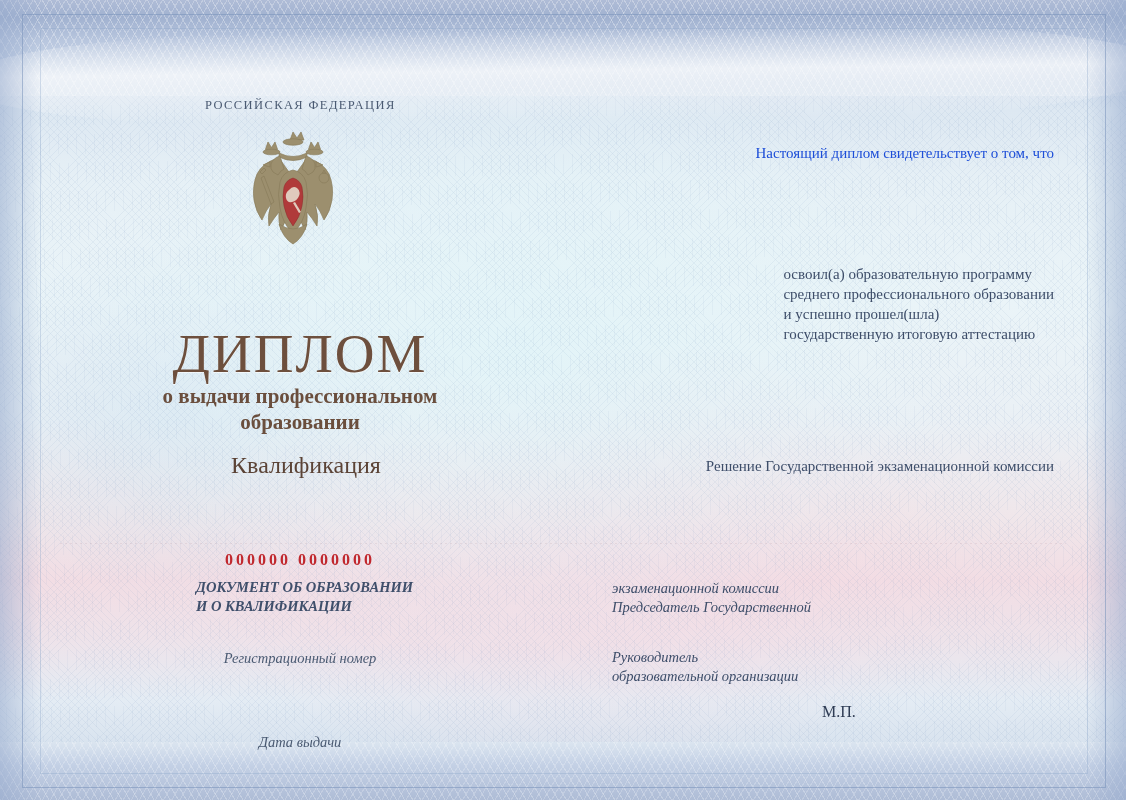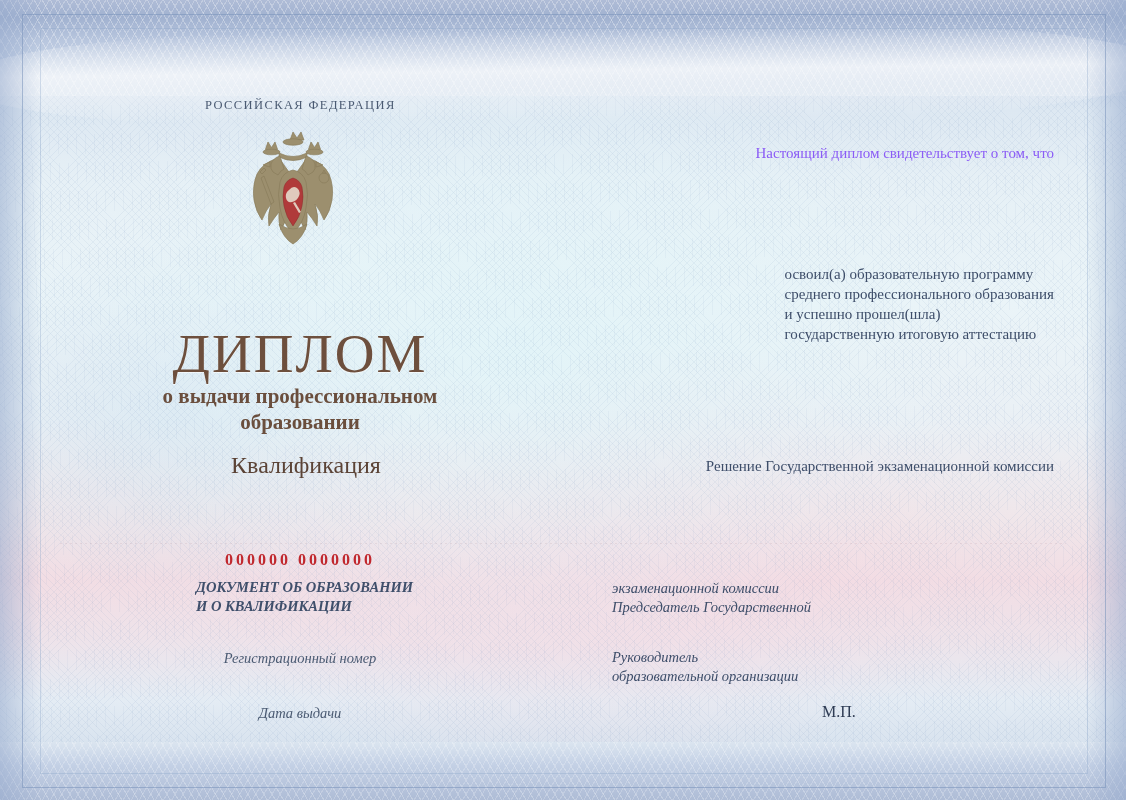--- a/index.html
+++ b/index.html
@@ -206,35 +206,35 @@
     left: 0; top: 650px;
     width: 600px;
     text-align: center;
     font-size: 14.5px;
     color: #4a5a72;
     font-style: italic;
     font-family: "Liberation Serif", serif;
   }
   .issue-date {
     position: absolute;
-    left: 0; top: 705px;
+    left: 0; top: 734px;
     width: 600px;
     text-align: center;
     font-size: 14.5px;
     color: #4a5a72;
     font-style: italic;
     font-family: "Liberation Serif", serif;
   }
 
   
   .attest-line {
     position: absolute;
     right: 72px; top: 145px;
     font-size: 15px;
-    color: #8b5cf6;
+    color: #1d4ed8;
     text-align: right;
     font-family: "Liberation Serif", serif;
     white-space: nowrap;
   }
   .program-block {
     position: absolute;
     right: 72px; top: 264px;
     font-size: 15px;
     line-height: 20px;
     color: #3d4d69;
@@ -369,21 +369,21 @@
     </div>
 
     <div class="reg-number">Регистрационный номер</div>
 
     <div class="issue-date">Дата выдачи</div>
 
     <div class="attest-line">Настоящий диплом свидетельствует о том, что</div>
 
     <div class="program-block">
       <div>освоил(а) образовательную программу</div>
-      <div>среднего профессионального образования</div>
+      <div>среднего профессионального образовании</div>
       <div>и успешно прошел(шла)</div>
       <div>государственную итоговую аттестацию</div>
     </div>
 
     <div class="commission-decision">Решение Государственной экзаменационной комиссии</div>
 
     <div class="sign-chair">
       <div>экзаменационной комиссии</div>
       <div>Председатель Государственной</div>
     </div>

